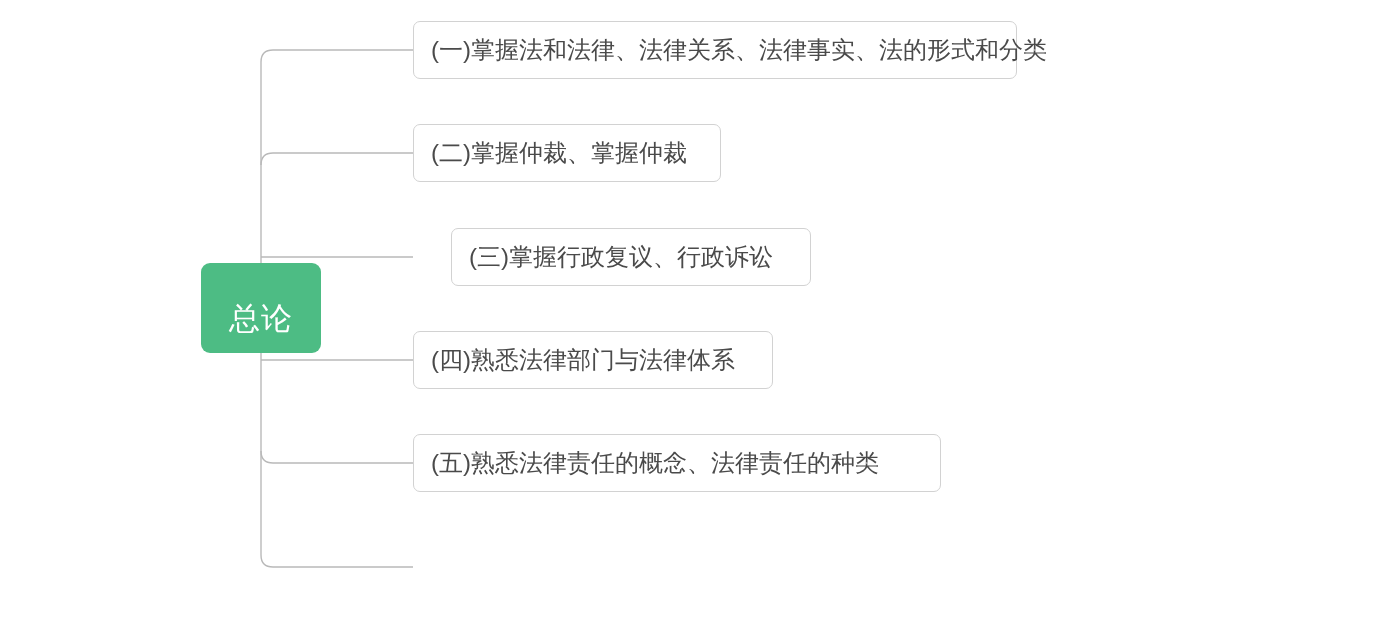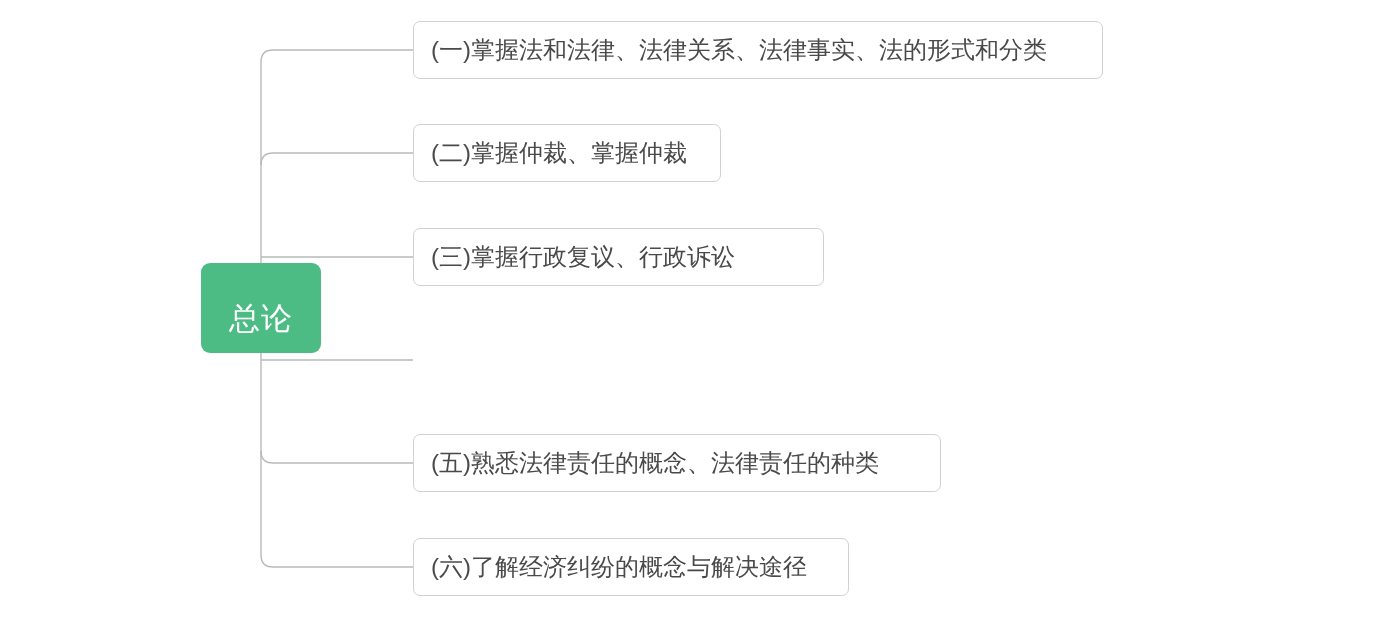--- a/index.html
+++ b/index.html
@@ -82,34 +82,34 @@
       <path d="M261,360 L413,360"></path>
       <path d="M261,451 Q261,463 273,463 L413,463"></path>
       <path d="M261,555 Q261,567 273,567 L413,567"></path>
     </g>
   </svg>
 
   <div class="root-node">
     <span class="root-label">总论</span>
   </div>
 
-  <div class="branch-node" style="top:21px; width:690px;">
+  <div class="branch-node" style="top:21px; width:604px;">
     <span class="branch-label">(一)掌握法和法律、法律关系、法律事实、法的形式和分类</span>
   </div>
 
   <div class="branch-node" style="top:124px; width:308px;">
     <span class="branch-label">(二)掌握仲裁、掌握仲裁</span>
   </div>
 
-  <div class="branch-node" style="top:228px; width:411px;">
+  <div class="branch-node" style="top:228px; width:360px;margin-left:38px;">
     <span class="branch-label">(三)掌握行政复议、行政诉讼</span>
   </div>
 
+  <div class="branch-node" style="top:331px; width:360px;">
+    <span class="branch-label">(四)熟悉法律部门与法律体系</span>
+  </div>
 
   <div class="branch-node" style="top:434px; width:528px;">
     <span class="branch-label">(五)熟悉法律责任的概念、法律责任的种类</span>
   </div>
 
-  <div class="branch-node" style="top:538px; width:436px;">
-    <span class="branch-label">(六)了解经济纠纷的概念与解决途径</span>
-  </div>
 
 </div>
 
 </body></html>

